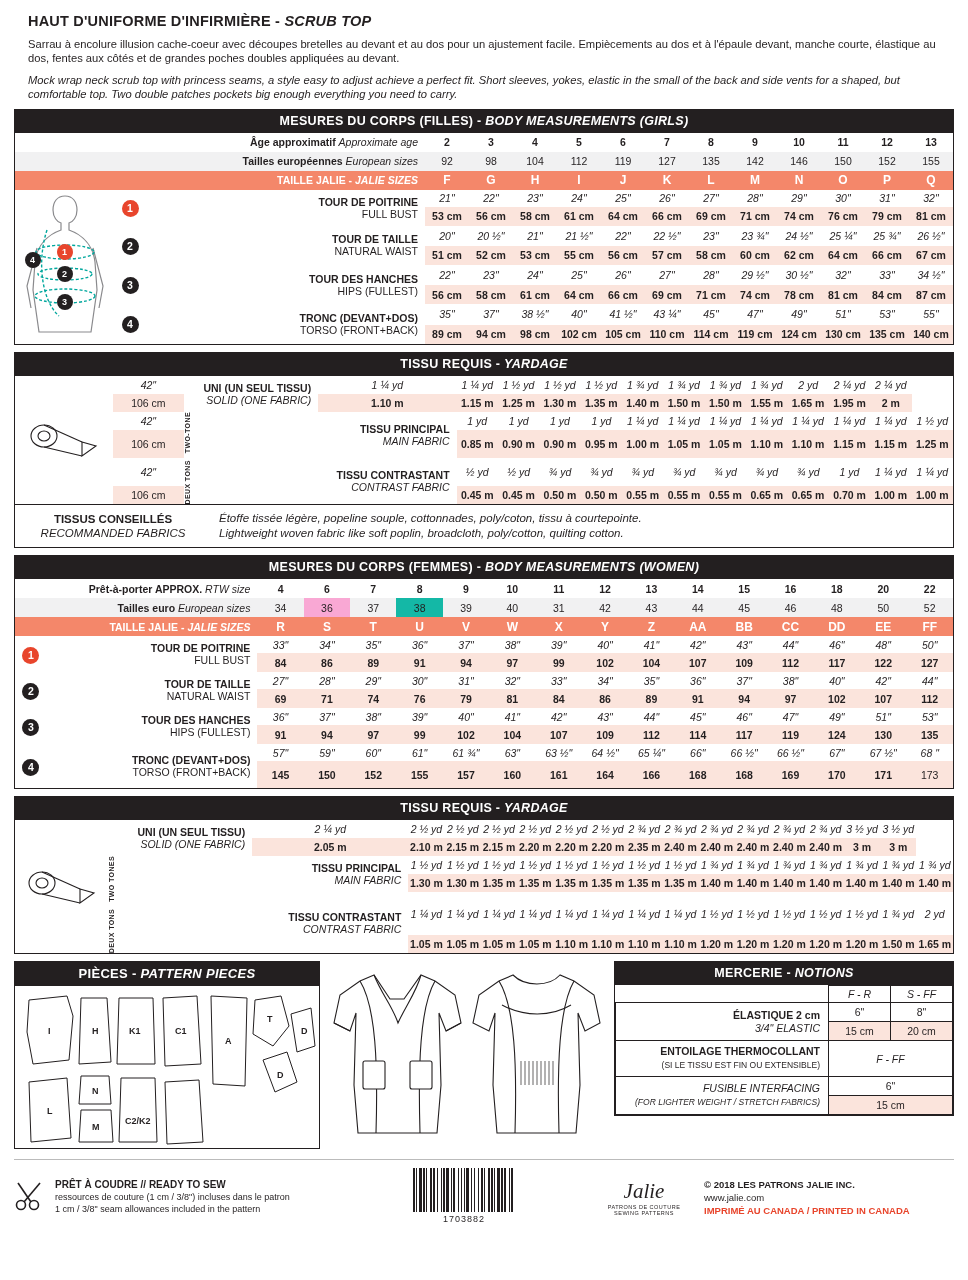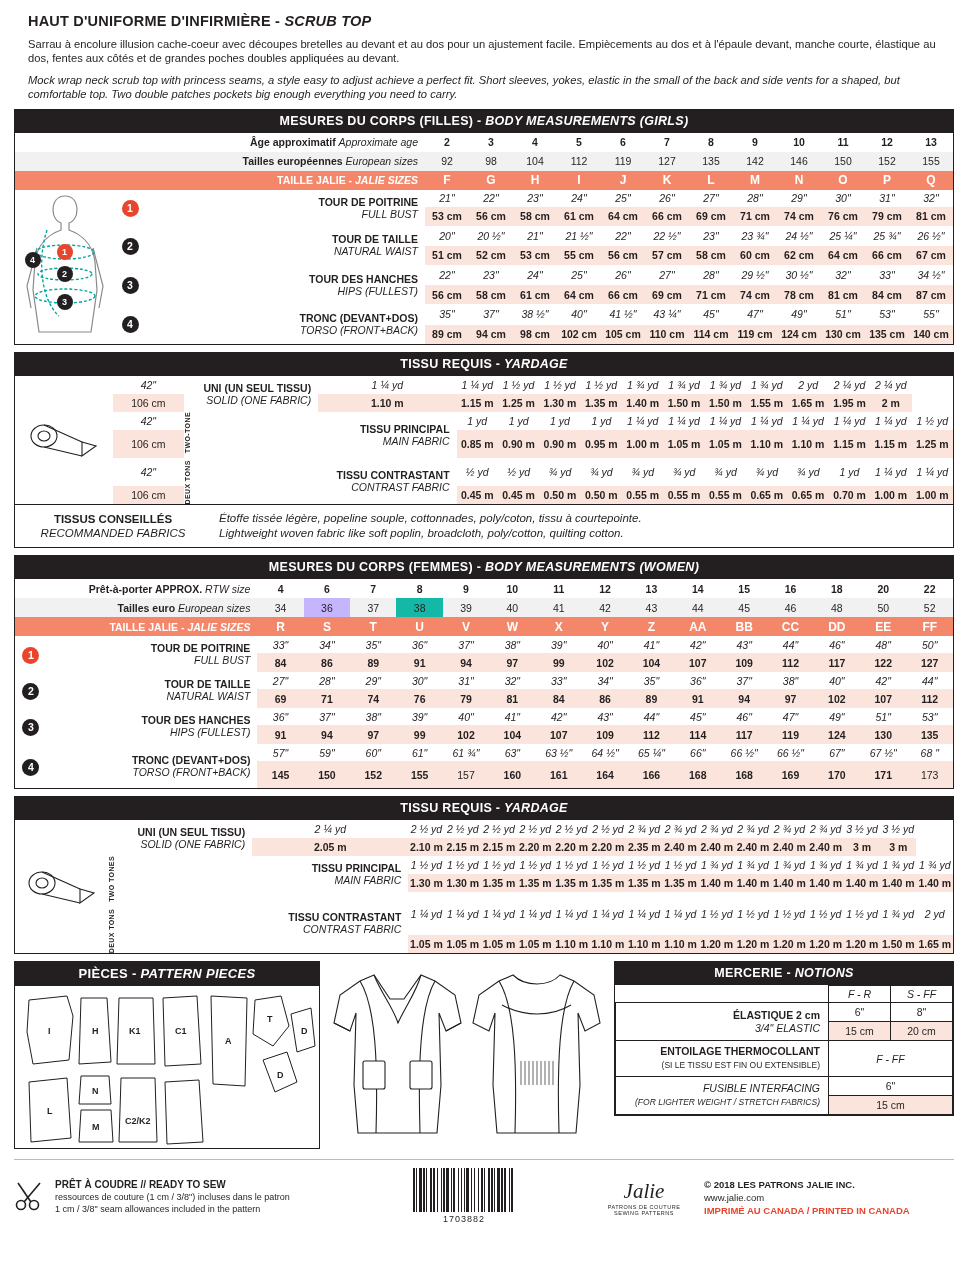--- a/index.html
+++ b/index.html
@@ -53,21 +53,21 @@
   .meas-tbl td { border:0; height:19px; }
 
   .num-badge {
     display:inline-block; width:17px; height:17px; border-radius:50%;
     background:#231f20; color:#fff; font-size:10.5px; font-weight:bold;
     line-height:17px; text-align:center;
   }
   .num-badge.red { background:#e8452c; }
 
   .illus-cell { width:100px; vertical-align:middle; text-align:center; background:#fff; }
-  .l1 { font-style:italic; }
+  .l1 { }
   .l2 { font-weight:bold; }
 
   
   .yard-tbl td { height:18px; font-size:10.5px; }
   .vert {
     writing-mode: vertical-rl; transform: rotate(180deg);
     font-size:7px; font-weight:bold; letter-spacing:0.4px; text-align:center;
     white-space:nowrap;
   }
 
@@ -483,26 +483,26 @@
             <td class="cell" style="width: 44px; font-weight: bold;">14</td>
             <td class="cell" style="width: 44px; font-weight: bold;">15</td>
             <td class="cell" style="width: 44px; font-weight: bold;">16</td>
             <td class="cell" style="width: 44px; font-weight: bold;">18</td>
             <td class="cell" style="width: 44px; font-weight: bold;">20</td>
             <td class="cell" style="width: 44px; font-weight: bold;">22</td>
           </tr>
           <tr>
             <td class="lbl" colspan="2" style="height: 19px; background: rgb(241, 241, 242);"><b>Tailles euro </b><i>European sizes</i></td>
             <td class="cell" style="width: 44px; background: rgb(241, 241, 242);">34</td>
-            <td class="cell" style="width: 44px; background: #c4b5fd;">36</td>
+            <td class="cell" style="width: 44px; background: #f9a8d4;">36</td>
             <td class="cell" style="width: 44px; background: rgb(241, 241, 242);">37</td>
             <td class="cell" style="width: 44px; background: #14b8a6;">38</td>
             <td class="cell" style="width: 44px; background: rgb(241, 241, 242);">39</td>
             <td class="cell" style="width: 44px; background: rgb(241, 241, 242);">40</td>
-            <td class="cell" style="width: 44px; background: rgb(241, 241, 242);">41</td>
+            <td class="cell" style="width: 44px; background: rgb(241, 241, 242);">31</td>
             <td class="cell" style="width: 44px; background: rgb(241, 241, 242);">42</td>
             <td class="cell" style="width: 44px; background: rgb(241, 241, 242);">43</td>
             <td class="cell" style="width: 44px; background: rgb(241, 241, 242);">44</td>
             <td class="cell" style="width: 44px; background: rgb(241, 241, 242);">45</td>
             <td class="cell" style="width: 44px; background: rgb(241, 241, 242);">46</td>
             <td class="cell" style="width: 44px; background: rgb(241, 241, 242);">48</td>
             <td class="cell" style="width: 44px; background: rgb(241, 241, 242);">50</td>
             <td class="cell" style="width: 44px; background: rgb(241, 241, 242);">52</td>
           </tr>
           <tr>
@@ -662,21 +662,21 @@
             <td class="cell" style="font-style: italic; height: 17px;">66 ½"</td>
             <td class="cell" style="font-style: italic; height: 17px;">67"</td>
             <td class="cell" style="font-style: italic; height: 17px;">67 ½"</td>
             <td class="cell" style="font-style: italic; height: 17px;">68 "</td>
           </tr>
           <tr>
             <td class="cell peach" style="font-weight: bold; height: 19px;">145</td>
             <td class="cell peach" style="font-weight: bold; height: 19px;">150</td>
             <td class="cell peach" style="font-weight: bold; height: 19px;">152</td>
             <td class="cell peach" style="font-weight: bold; height: 19px;">155</td>
-            <td class="cell peach" style="font-weight: normal; height: 19px;">157</td>
+            <td class="cell peach" style="font-weight: bold; height: 19px;">157</td>
             <td class="cell peach" style="font-weight: bold; height: 19px;">160</td>
             <td class="cell peach" style="font-weight: bold; height: 19px;">161</td>
             <td class="cell peach" style="font-weight: bold; height: 19px;">164</td>
             <td class="cell peach" style="font-weight: bold; height: 27px;">166</td>
             <td class="cell peach" style="font-weight: bold; height: 19px;">168</td>
             <td class="cell peach" style="font-weight: bold; height: 19px;">168</td>
             <td class="cell peach" style="font-weight: bold; height: 19px;">169</td>
             <td class="cell peach" style="font-weight: bold; height: 19px;">170</td>
             <td class="cell peach" style="font-weight: bold; height: 19px;">171</td>
             <td class="cell peach" style="font-weight: normal; height: 27px;">173</td>

